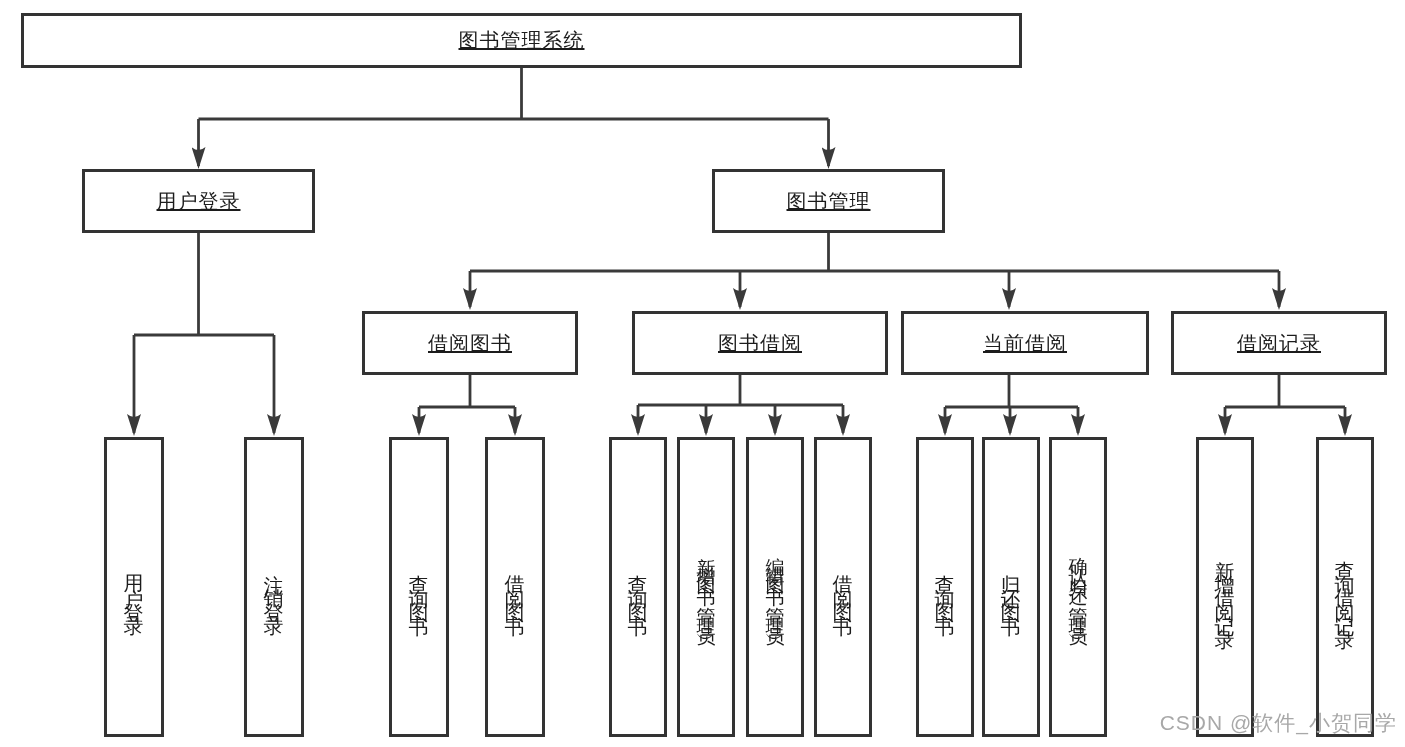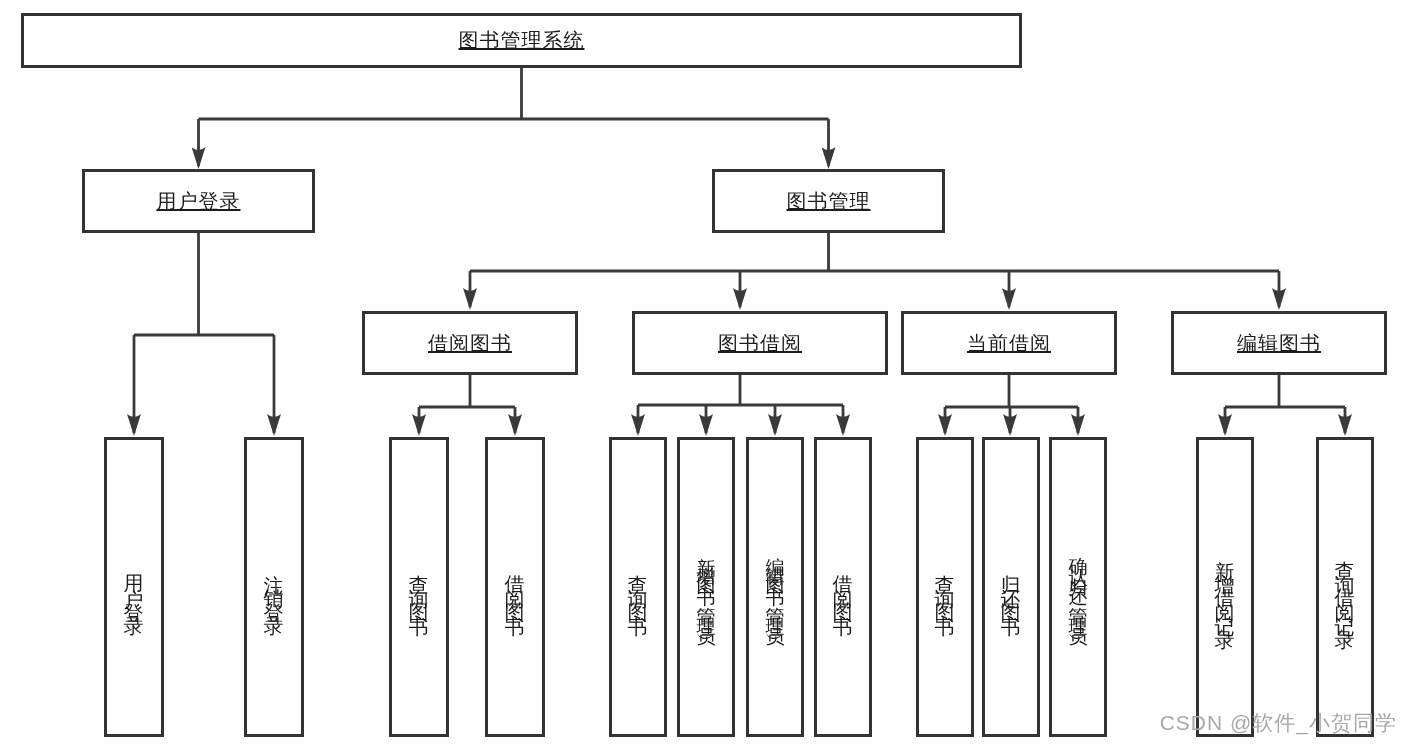--- a/index.html
+++ b/index.html
@@ -134,22 +134,22 @@
     <line class="connector" x1="1345" y1="407" x2="1345" y2="433" marker-end="url(#arrow)"></line>
   </svg>
 
   <div class="hnode root">图书管理系统</div>
 
   <div class="hnode" style="left:82px; top:169px; width:233px;">用户登录</div>
   <div class="hnode" style="left:712px; top:169px; width:233px;">图书管理</div>
 
   <div class="hnode" style="left:362px; top:311px; width:216px;">借阅图书</div>
   <div class="hnode" style="left:632px; top:311px; width:256px;">图书借阅</div>
-  <div class="hnode" style="left:901px; top:311px; width:216px;">当前借阅</div>
-  <div class="hnode" style="left:1171px; top:311px; width:216px;">编辑图书</div>
+  <div class="hnode" style="left:901px; top:311px; width:248px;">当前借阅</div>
+  <div class="hnode" style="left:1171px; top:311px; width:216px;">借阅记录</div>
 
   <div class="leaf w60" style="left:104px;">用户登录</div>
   <div class="leaf w60" style="left:244px;">注销登录</div>
 
   <div class="leaf w60" style="left:389px;">查询图书</div>
   <div class="leaf w60" style="left:485px;">借阅图书</div>
 
   <div class="leaf w58" style="left:609px;">查询图书</div>
   <div class="leaf w58 tight" style="left:677px;">新增图书（管理员）</div>
   <div class="leaf w58 tight" style="left:746px;">编辑图书（管理员）</div>

